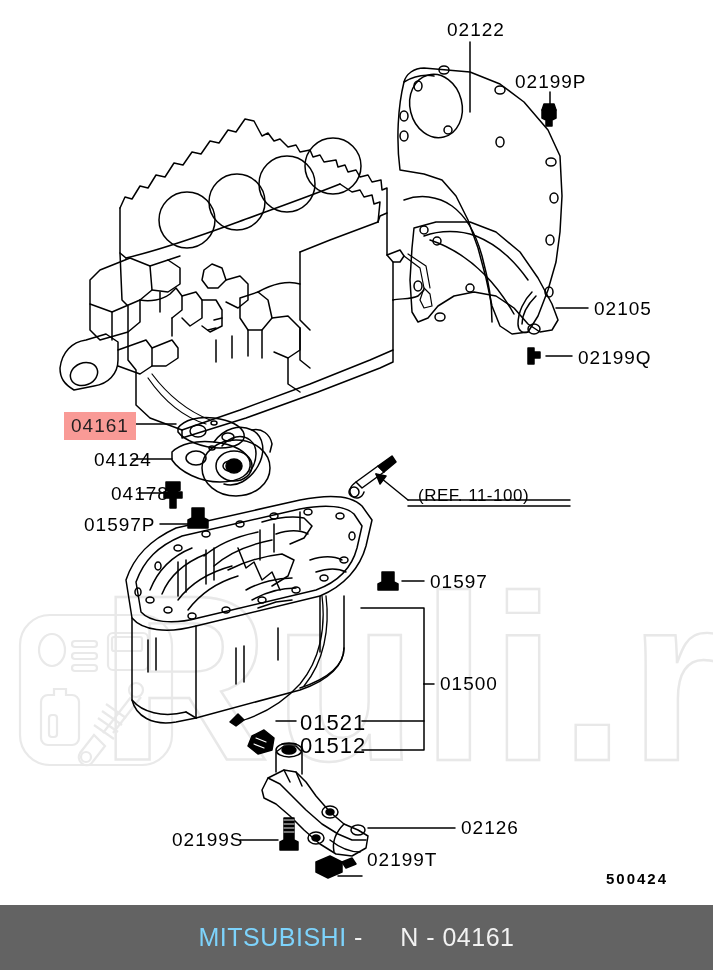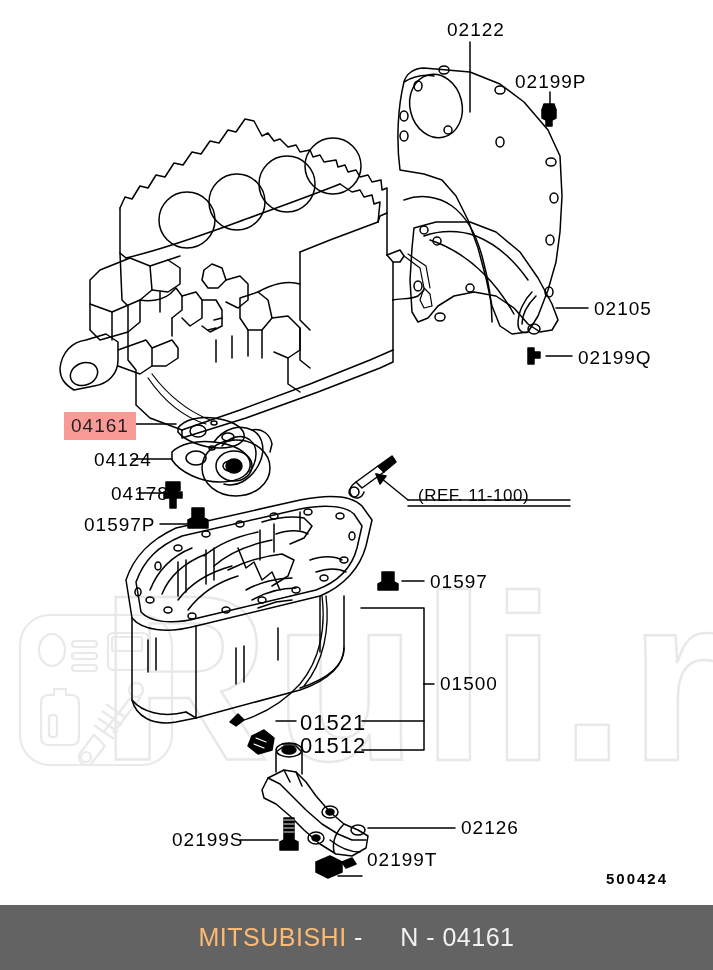--- a/index.html
+++ b/index.html
@@ -445,21 +445,21 @@
     <div class="lbl small" style="left:300px; top:735px;">01512</div>
     <div class="lbl" style="left:461px; top:818px;">02126</div>
     <div class="lbl" style="left:172px; top:830px;">02199S</div>
     <div class="lbl" style="left:367px; top:822px;margin-top:28px;">02199T</div>
 
     <div class="drawno" style="left:606px; top:870px;">500424</div>
   </div>
 
   <div id="footer" style="background: rgb(99, 99, 99);">
     <div id="footer-inner">
-      <span class="ftxt" style="color: #fdba74;">MITSUBISHI</span>
+      <span class="ftxt" style="color: #7dd3fc;">MITSUBISHI</span>
       <span class="ftxt" style="color: rgb(242, 242, 242);"> - </span>
       <span class="ftxt" style="color: rgb(242, 242, 242);">    </span>
       <span class="ftxt" style="color: rgb(242, 242, 242);">N</span>
       <span class="ftxt" style="color: rgb(242, 242, 242);"> - </span>
       <span class="ftxt" style="color: rgb(242, 242, 242);">04161</span>
     </div>
   </div>
 
 </div>
 

